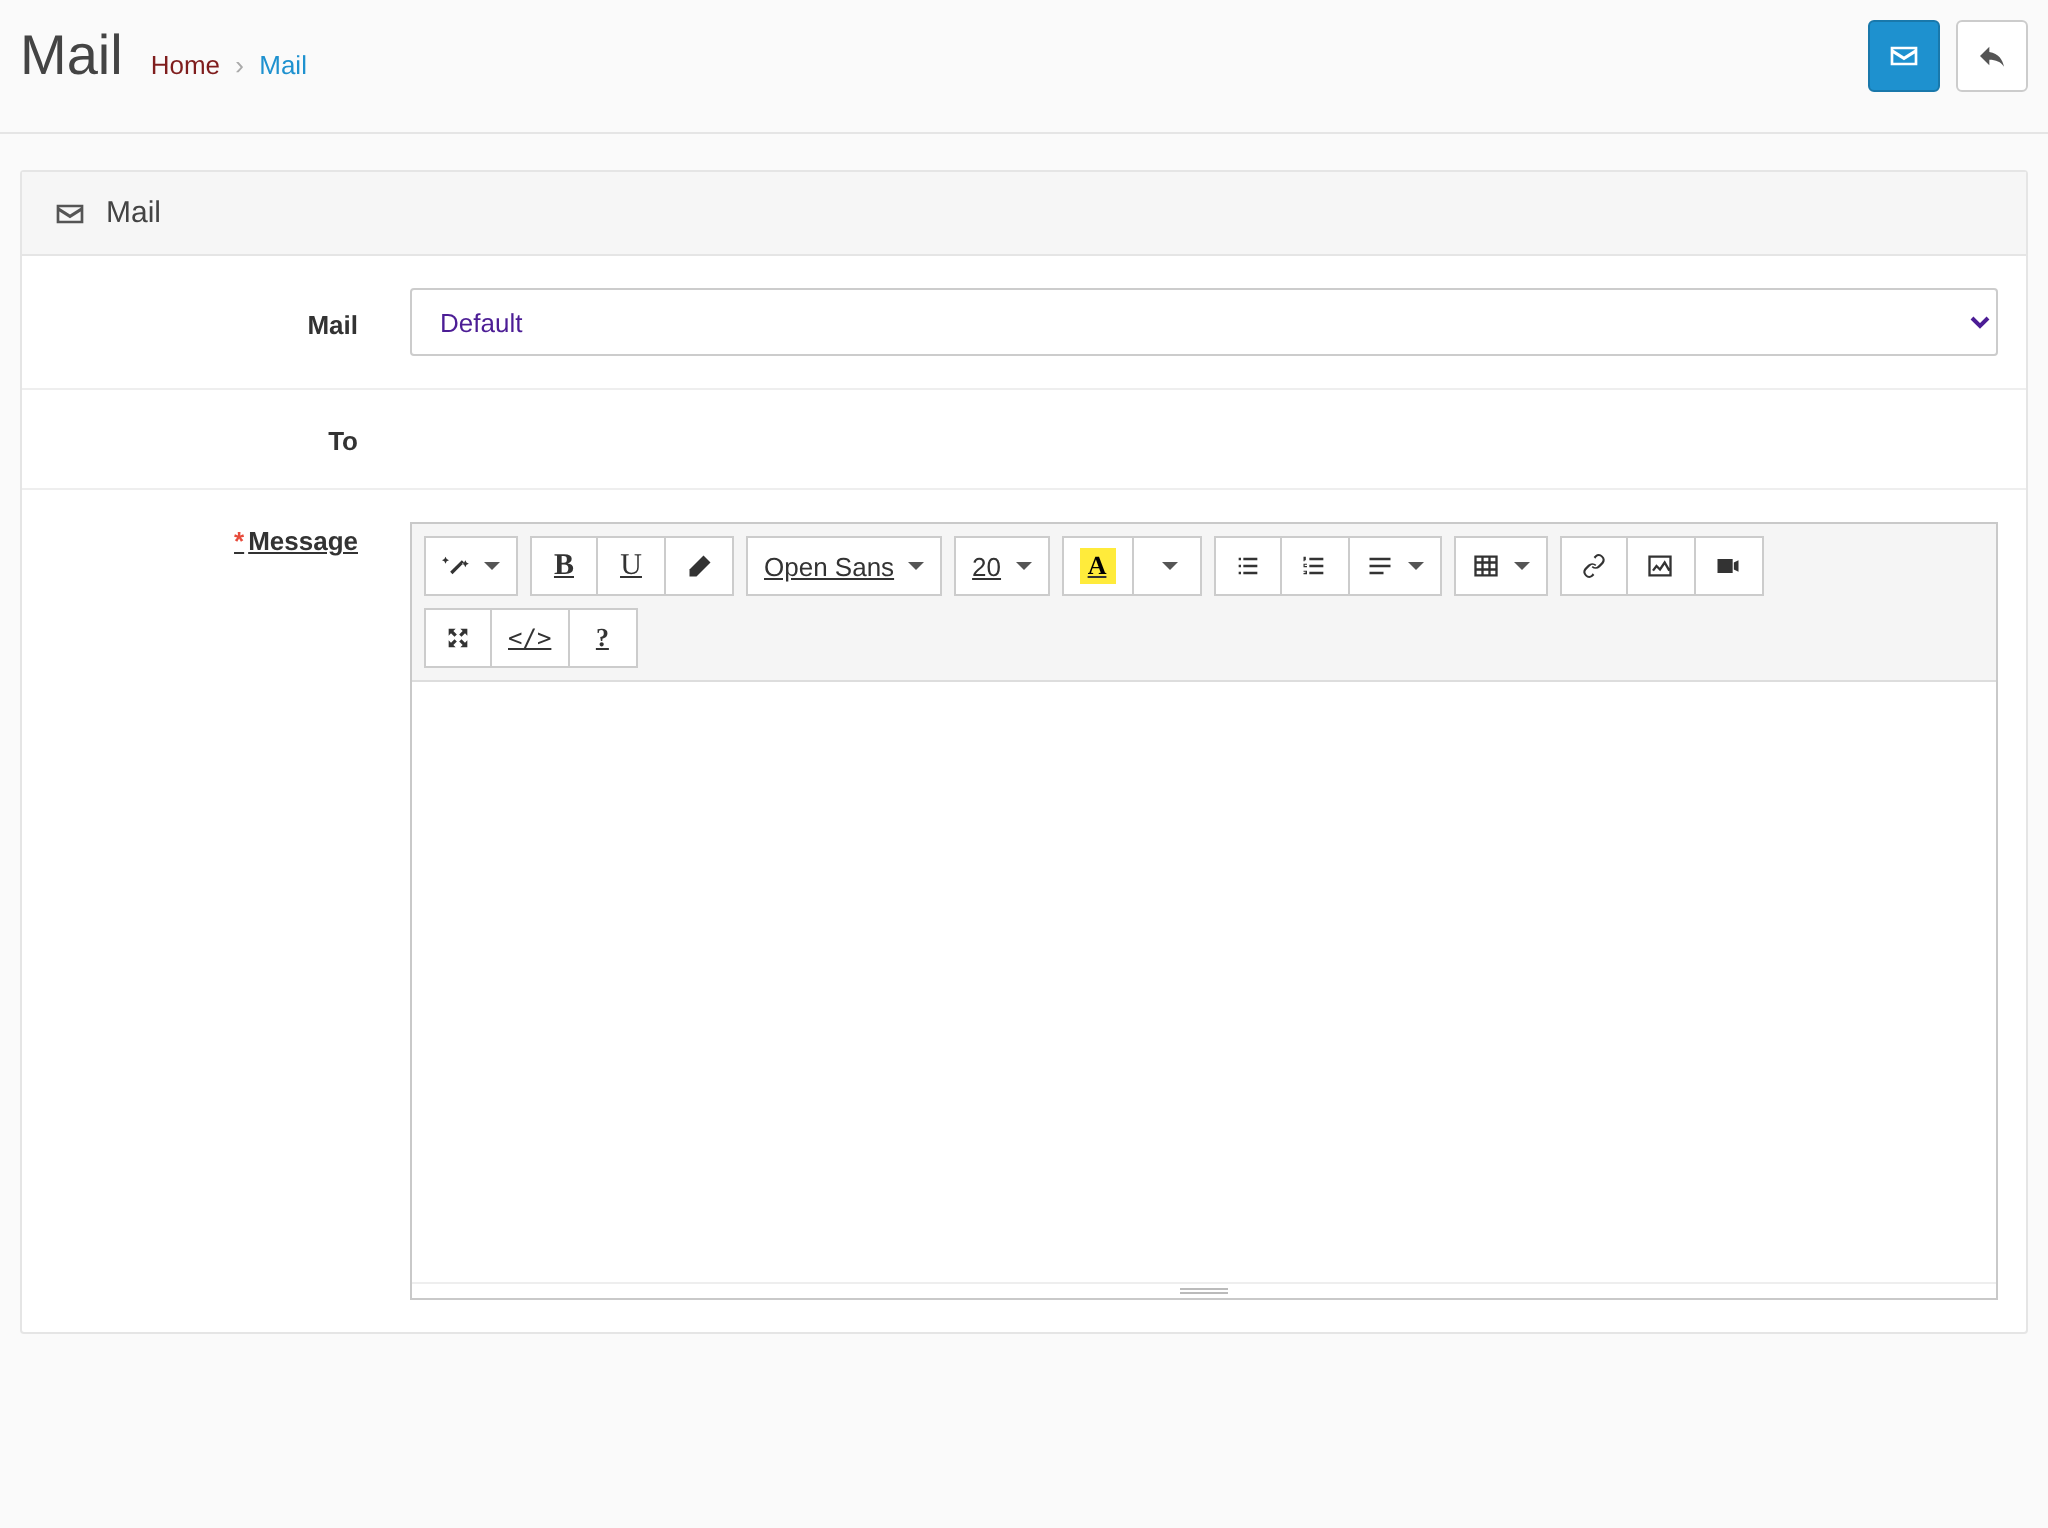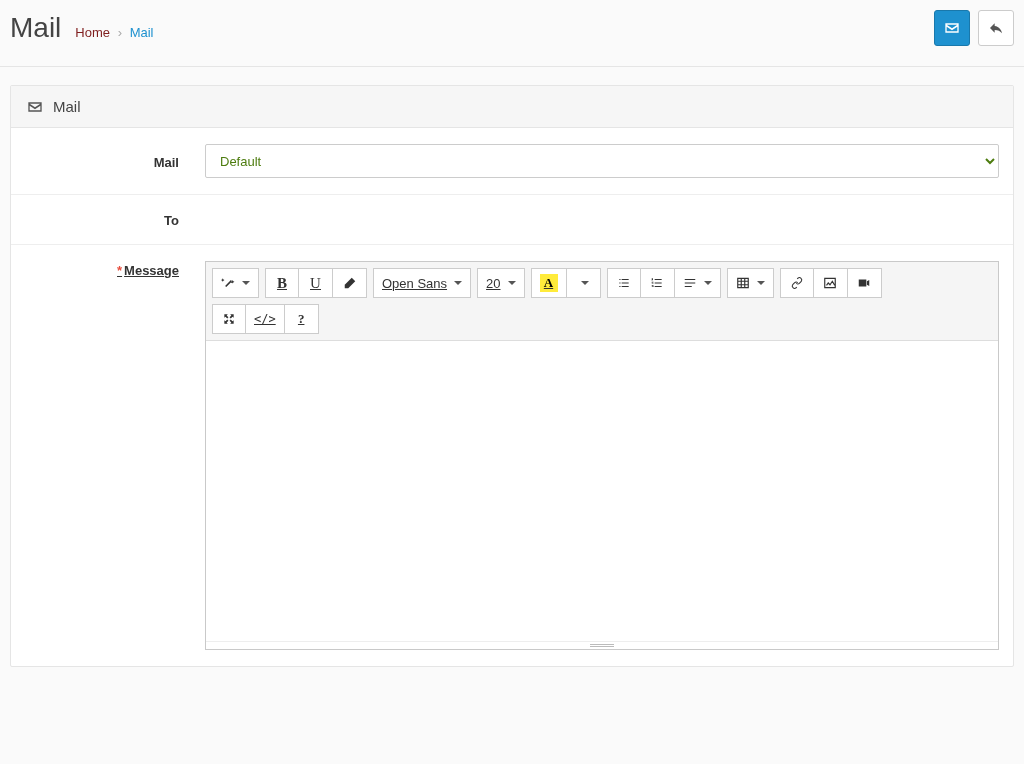--- a/index.html
+++ b/index.html
@@ -68,21 +68,21 @@
   .req { color: #e74c3c; margin-right: 2px; }
   .form-control { flex: 1; }
   select, input[type="text"] {
     width: 100%;
     height: 34px;
     border: 1px solid #ccc;
     border-radius: 2px;
     padding: 0 10px;
     font-size: 13px;
     background: #fff;
-    color: #4d7c0f;
+    color: #4c1d95;
   }
   input[type="text"]::placeholder { color: #999; }
 
   .editor {
     border: 1px solid #c9c9c9;
     background: #fff;
   }
   .toolbar {
     background: #f5f5f5;
     border-bottom: 1px solid #ddd;

